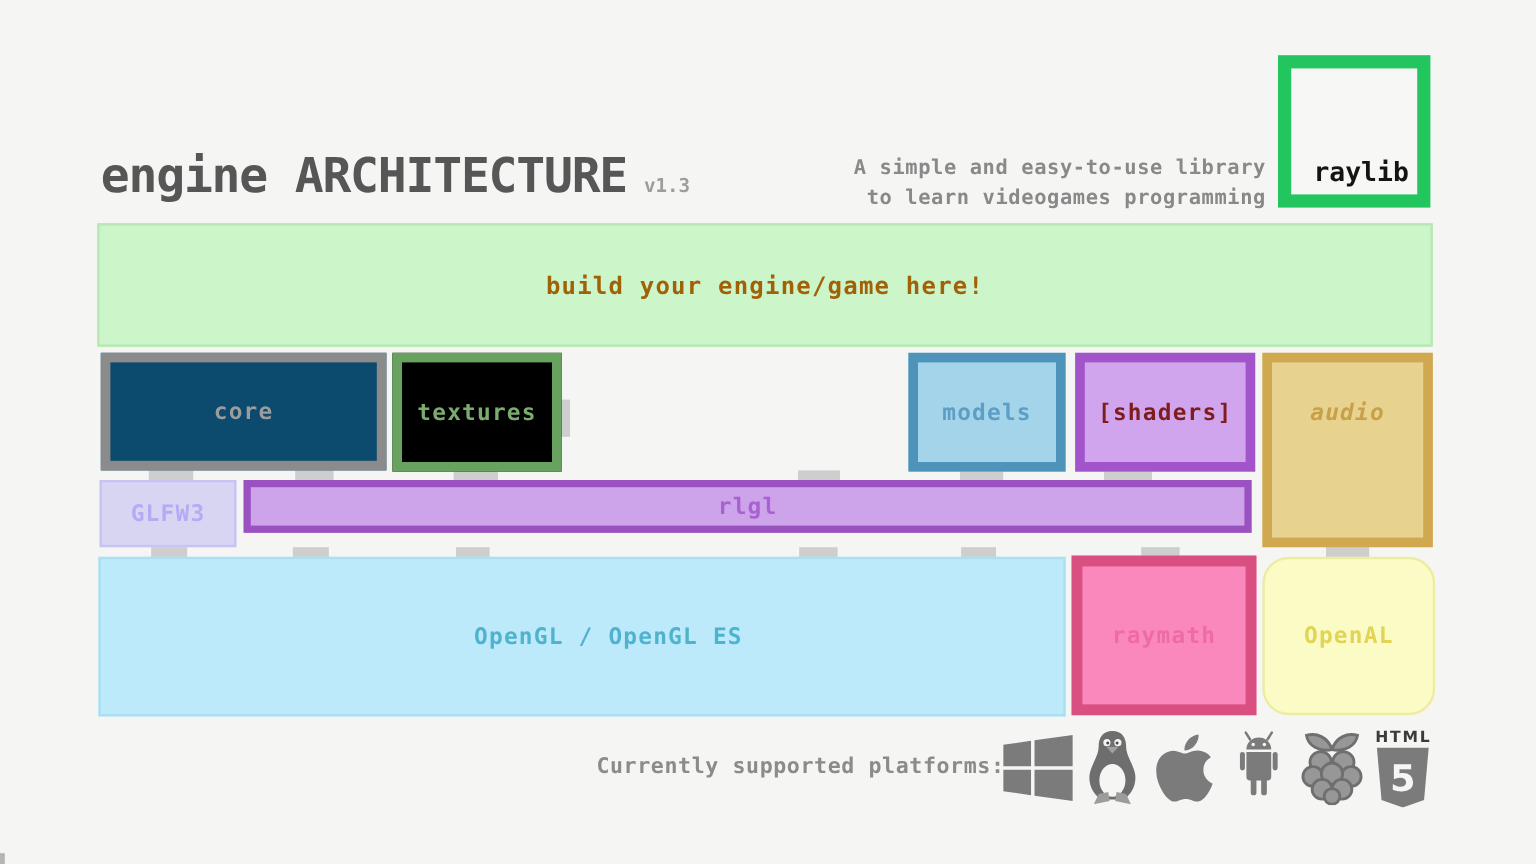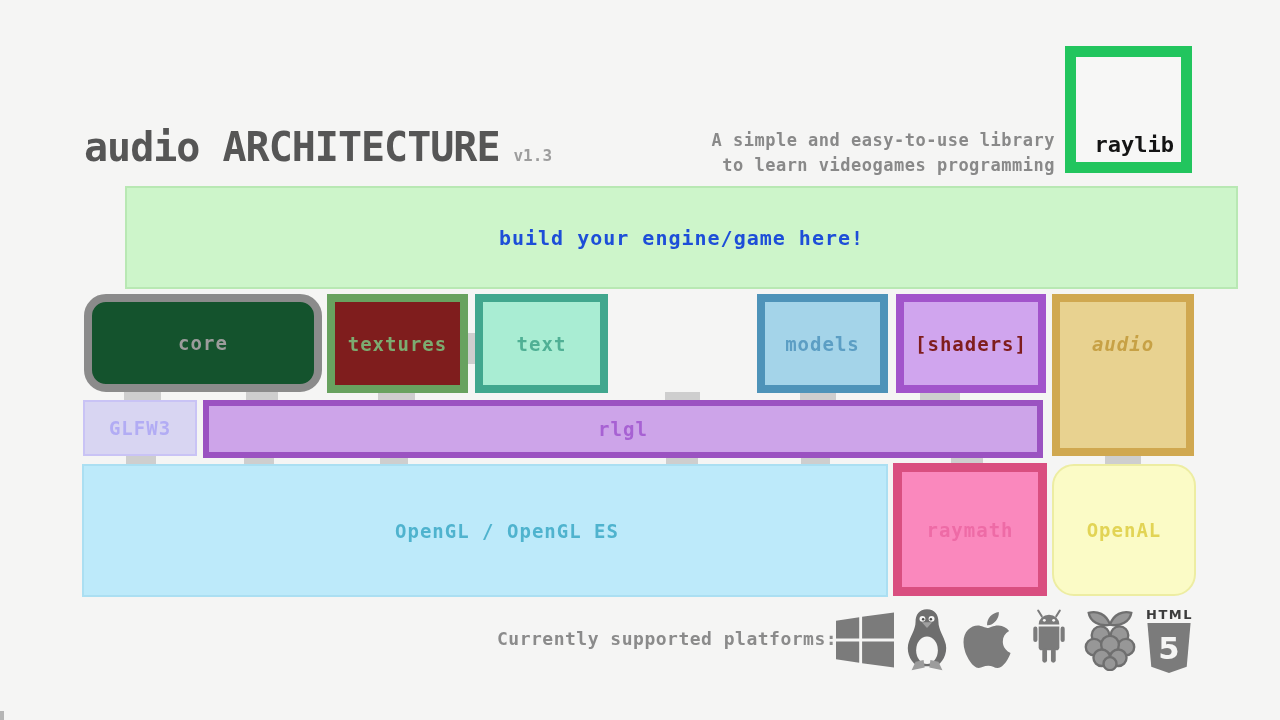--- a/index.html
+++ b/index.html
@@ -19,21 +19,21 @@
   .banner{left:81px;top:186px;width:1113px;height:103px;border-width:2px;font-size:20px;}
   .b-core{left:84px;top:294px;width:238px;height:98px;border-width:8px;}
   .b-textures{left:327px;top:294px;width:141px;height:99px;border-width:8px;}
   .b-text{left:475px;top:294px;width:133px;height:99px;border-width:8px;}
   .b-shapes{left:616px;top:294px;width:132px;height:99px;border-width:8px;}
   .b-models{left:757px;top:294px;width:131px;height:99px;border-width:8px;}
   .b-shaders{left:896px;top:294px;width:150px;height:99px;border-width:8px;}
   .b-audio{left:1052px;top:294px;width:142px;height:162px;border-width:8px;align-items:flex-start;font-style:italic;}
   .b-audio .box-label{margin-top:31px;}
   .b-glfw3{left:83px;top:400px;width:114px;height:56px;border-width:2px;}
-  .b-rlgl{left:203px;top:400px;width:840px;height:58px;border-width:6px;}
+  .b-rlgl{left:203px;top:400px;width:840px;height:44px;border-width:6px;}
   .b-opengl{left:82px;top:464px;width:806px;height:133px;border-width:2px;}
   .b-raymath{left:893px;top:463px;width:154px;height:133px;border-width:9px;}
   .b-openal{left:1052px;top:464px;width:144px;height:132px;border-width:2px;border-radius:22px;}
 
   
   .conn{position:absolute;background:#cecece;}
 
   
   .platforms-label{position:absolute;left:497px;top:628px;font-size:18px;font-weight:bold;color:#8b8b8b;letter-spacing:0.5px;}
   .platform-icons{position:absolute;left:836px;top:602px;height:76px;display:flex;align-items:center;gap:10px;}
@@ -41,21 +41,21 @@
   .html5-word{font-family:"DejaVu Sans","Liberation Sans",sans-serif;font-size:13px;font-weight:bold;color:#3c3c3c;letter-spacing:1.5px;line-height:13px;margin-bottom:2px;}
 
   .artifact{position:absolute;left:0;top:711px;width:4px;height:9px;background:#b5b5b5;}
 </style>
 </head>
 <body>
 
 <div class="stage">
 
   <div class="title-row">
-    <span class="main-title">audio ARCHITECTURE</span><span class="version">v1.3</span>
+    <span class="main-title">engine ARCHITECTURE</span><span class="version">v1.3</span>
   </div>
 
   <div class="tagline">
     <div>A simple and easy-to-use library</div>
     <div>to learn videogames programming</div>
   </div>
 
   <div class="logo">
     <span class="logo-text">raylib</span>
   </div>
@@ -68,32 +68,29 @@
   <div class="conn" style="left:920px;top:392px;width:40px;height:9px;"></div>
   <div class="conn" style="left:466px;top:333px;width:9px;height:31px;"></div>
   <div class="conn" style="left:126px;top:456px;width:30px;height:9px;"></div>
   <div class="conn" style="left:244px;top:456px;width:30px;height:9px;"></div>
   <div class="conn" style="left:380px;top:456px;width:28px;height:9px;"></div>
   <div class="conn" style="left:666px;top:456px;width:32px;height:9px;"></div>
   <div class="conn" style="left:801px;top:456px;width:29px;height:9px;"></div>
   <div class="conn" style="left:951px;top:456px;width:32px;height:9px;"></div>
   <div class="conn" style="left:1105px;top:455px;width:36px;height:10px;"></div>
 
-  <div class="box banner" style="background: rgb(205, 245, 202); border-color: rgb(184, 232, 179); color: #1d4ed8; margin-left: 44px;">
+  <div class="box banner" style="background: rgb(205, 245, 202); border-color: rgb(184, 232, 179); color: #a16207;">
     <span class="box-label">build your engine/game here!</span>
   </div>
 
-  <div class="box b-core" style="background: #14532d; border-color: rgb(139, 139, 139); color: rgb(156, 156, 156); border-radius: 22px;">
+  <div class="box b-core" style="background: #0c4a6e; border-color: rgb(139, 139, 139); color: rgb(156, 156, 156);">
     <span class="box-label">core</span>
   </div>
-  <div class="box b-textures" style="background: #7f1d1d; border-color: rgb(104, 162, 95); color: rgb(124, 171, 112);">
+  <div class="box b-textures" style="background: #000000; border-color: rgb(104, 162, 95); color: rgb(124, 171, 112);">
     <span class="box-label">textures</span>
-  </div>
-  <div class="box b-text" style="background: rgb(169, 237, 211); border-color: rgb(65, 167, 142); color: rgb(80, 176, 149);">
-    <span class="box-label">text</span>
   </div>
   <div class="box b-models" style="background: rgb(164, 212, 233); border-color: rgb(78, 147, 185); color: rgb(92, 158, 196);">
     <span class="box-label">models</span>
   </div>
   <div class="box b-shaders" style="background: rgb(208, 165, 238); border-color: rgb(162, 84, 203); color: #7f1d1d;">
     <span class="box-label">[shaders]</span>
   </div>
   <div class="box b-audio" style="background: rgb(232, 210, 144); border-color: rgb(208, 168, 80); color: rgb(199, 161, 69);">
     <span class="box-label">audio</span>
   </div>

